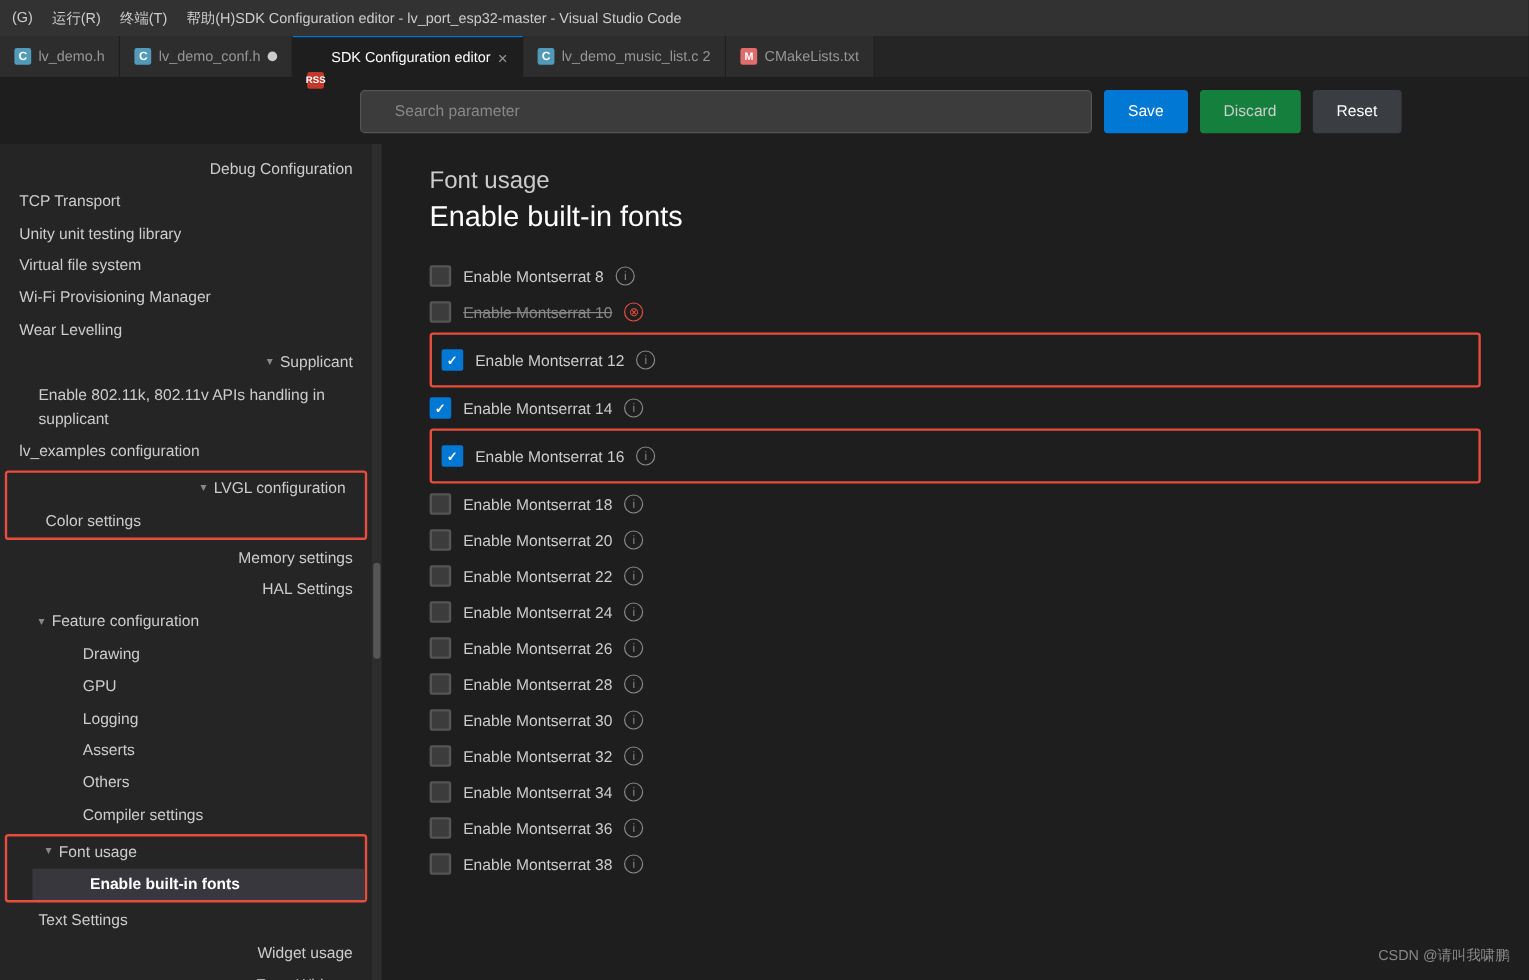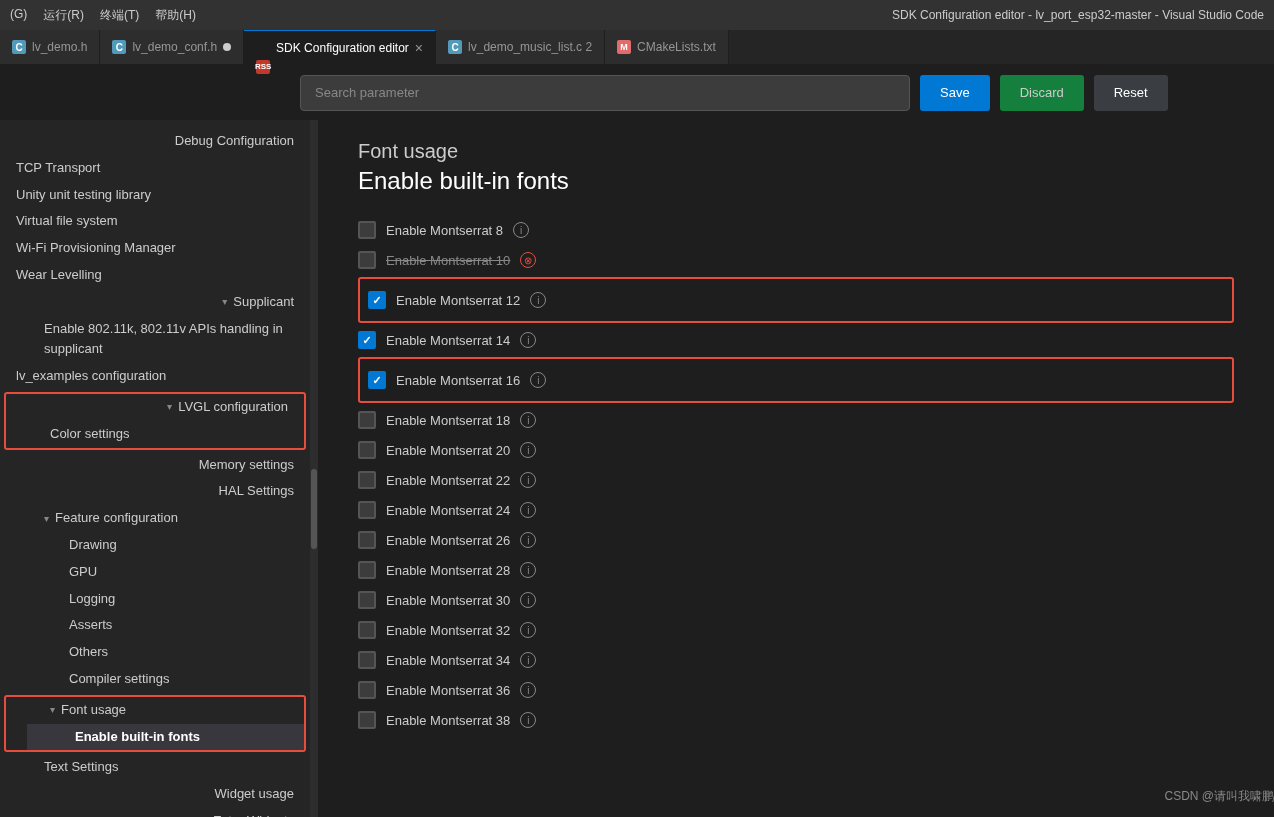--- a/index.html
+++ b/index.html
@@ -22,21 +22,21 @@
       padding: 0 10px;
       font-size: 12px;
       color: #cccccc;
     }
     .title-bar .menu-items {
       display: flex;
       gap: 16px;
     }
     .title-bar .window-title {
       flex: 1;
-      text-align: right;
+      text-align: left;
       font-size: 12px;
       color: #cccccc;
     }
 
     
     .tab-bar {
       height: 35px;
       background: #252526;
       display: flex;
       align-items: stretch;
@@ -97,21 +97,21 @@
       gap: 10px;
     }
     .search-input {
       flex: 1;
       max-width: 610px;
       margin-left: 280px;
       height: 36px;
       background: #3c3c3c;
       border: 1px solid #555;
       border-radius: 4px;
-      padding: 0 14px;
+      padding: 0 28px;
       color: #cccccc;
       font-size: 13px;
       outline: none;
     }
     .search-input::placeholder { color: #888; }
     .btn {
       height: 36px;
       padding: 0 20px;
       border: none;
       border-radius: 3px;
@@ -146,21 +146,21 @@
       padding: 3px 16px;
       cursor: pointer;
       color: #cccccc;
       font-size: 13px;
       line-height: 1.6;
       display: flex;
       align-items: center;
       gap: 4px;
     }
     .sidebar-item.indent-1 { padding-left: 24px; justify-content: flex-end; }
-    .sidebar-item.indent-2 { padding-left: 44px; }
+    .sidebar-item.indent-2 { padding-left: 32px; }
     .sidebar-item.indent-3 { padding-left: 48px; margin-left: 21px; }
     .sidebar-item.active {
       background: #37373d;
       color: #ffffff;
       font-weight: bold;
     }
     .sidebar-item .arrow {
       font-size: 10px;
       color: #888;
       margin-right: 2px;
@@ -238,21 +238,21 @@
       border: 1px solid #888;
       color: #888;
       font-size: 10px;
       cursor: pointer;
     }
 
     
     .watermark {
       position: fixed;
       bottom: 12px;
-      right: 0;
+      right: 16px;
       font-size: 12px;
       color: #888;
     }
   </style>
 </head>
 <body>
 
 <div class="title-bar">
   <div class="menu-items">
     <span>(G)</span>

